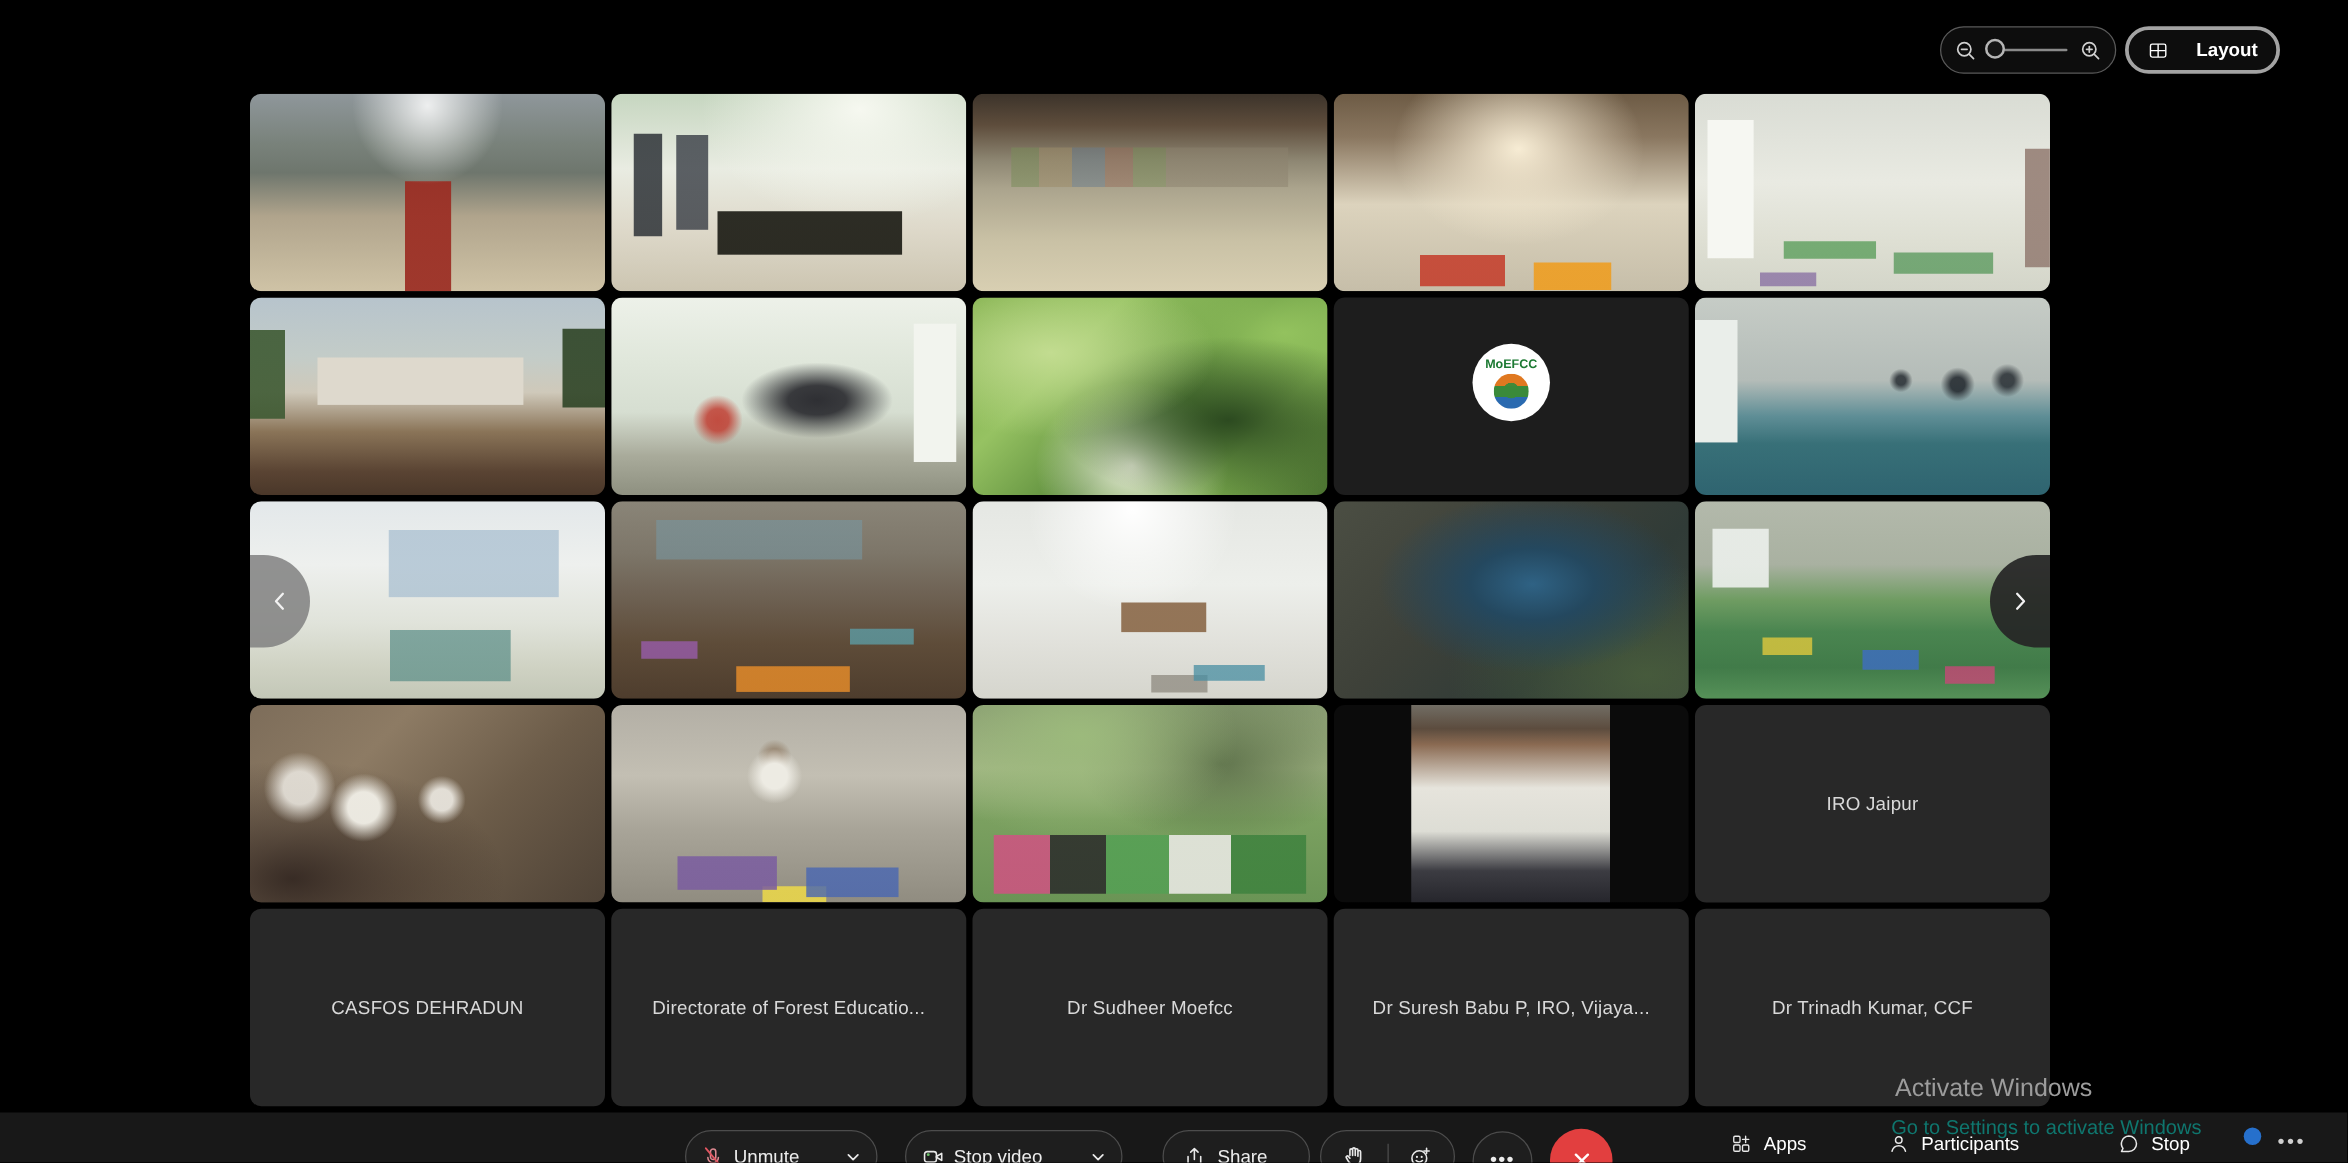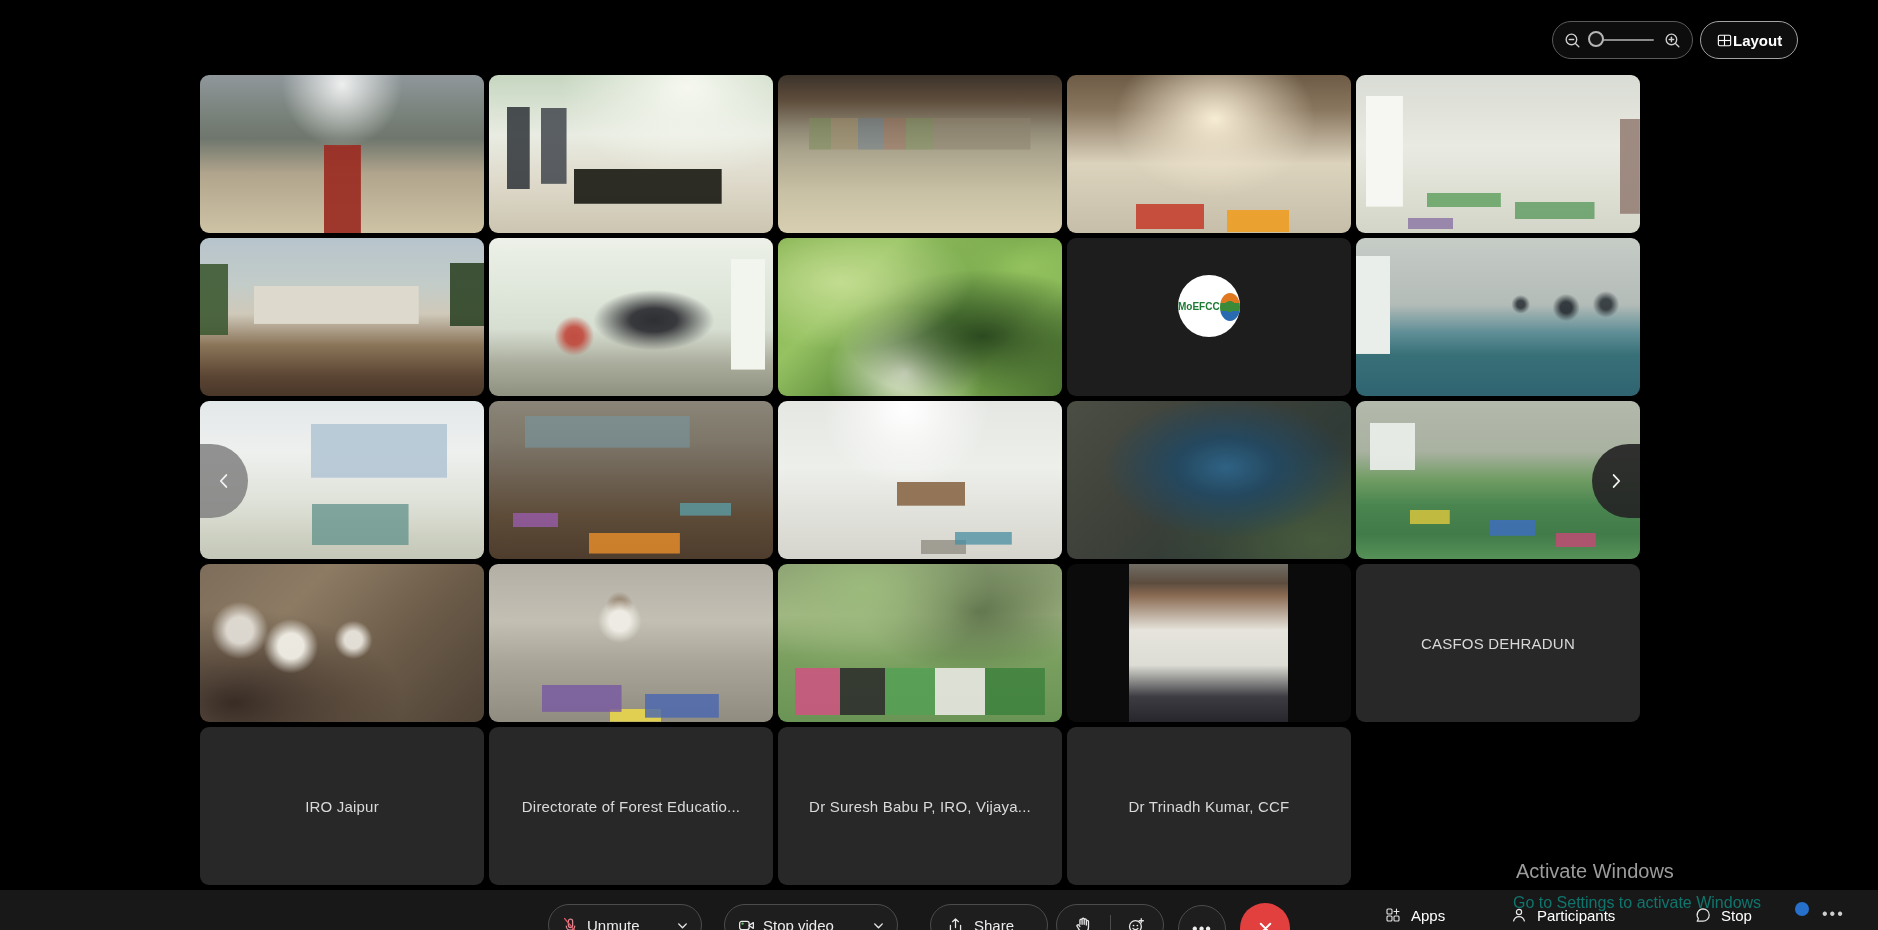--- a/index.html
+++ b/index.html
@@ -11,34 +11,34 @@
   .zoom-pill{
     position:absolute;left:1552px;top:21px;width:141px;height:38px;box-sizing:border-box;
     border:1px solid #5a5a5a;border-radius:20px;background:rgba(14,14,14,.92);
     display:flex;align-items:center;padding:0 10px;z-index:20;
   }
   .slider{flex:1;margin:0 9px;height:2px;background:#8a8a8a;border-radius:1px;position:relative;cursor:pointer;}
   .slider-knob{position:absolute;left:-3px;top:-8px;width:16px;height:16px;border-radius:50%;
     background:#161616;border:2px solid #b6b6b6;box-sizing:border-box;cursor:grab;}
   .layout-btn{
     position:absolute;left:1700px;top:21px;height:38px;box-sizing:border-box;padding:0 15px;
-    border:1px solid #a3a3a3;border-radius:20px;background:rgba(14,14,14,.92);
-    display:flex;align-items:center;gap:0;color:#fff;font-size:15px;font-weight:700;z-index:20;cursor:pointer;
+    border:3px solid #a3a3a3;border-radius:20px;background:rgba(14,14,14,.92);
+    display:flex;align-items:center;gap:22px;color:#fff;font-size:15px;font-weight:700;z-index:20;cursor:pointer;
   }
   
   .grid{
     position:absolute;left:200px;top:75px;z-index:1;
     display:grid;grid-template-columns:repeat(5,284px);grid-auto-rows:158px;gap:5px;
   }
   .tile{border-radius:9px;overflow:hidden;position:relative;background:#202020;cursor:pointer;}
   .tile-name{background:#282828;display:flex;align-items:center;justify-content:center;}
   .tile-name span{color:#d9d9d9;font-size:15px;letter-spacing:.2px;}
   .tile-logo{background:#1d1d1d;display:flex;align-items:center;justify-content:center;}
   .avatar-circle{width:62px;height:62px;margin-top:-22px;background:#fff;border-radius:50%;
-    display:flex;align-items:center;justify-content:center;}
+    display:flex;flex-direction:column;align-items:center;justify-content:center;}
   .logo-text{color:#1d7a33;font-weight:bold;font-size:10px;line-height:11px;}
   .logo-emblem{width:28px;height:28px;border-radius:50%;margin-top:2px;
     background:
       radial-gradient(circle at 50% 48%, rgba(58,138,58,.95) 0 30%, rgba(58,138,58,0) 32%),
       linear-gradient(180deg,#e07820 0 34%,#3a8a3a 34% 66%,#2a6ab0 66% 100%);}
   
   .nav-btn{position:absolute;width:48px;height:74px;z-index:6;border:none;
     display:flex;align-items:center;justify-content:center;cursor:pointer;padding:0;}
   .nav-prev{left:200px;top:444px;background:rgba(128,128,128,.85);border-radius:0 48px 48px 0;}
   .nav-next{left:1592px;top:444px;background:rgba(38,38,38,.93);border-radius:48px 0 0 48px;}
@@ -126,28 +126,31 @@
   <div class="tile" style="background:linear-gradient(90deg,rgba(152,92,170,.8),rgba(152,92,170,.8)) 10% 78%/16% 9% no-repeat,linear-gradient(90deg,rgba(226,138,42,.85),rgba(226,138,42,.85)) 52% 96%/32% 13% no-repeat,linear-gradient(90deg,rgba(92,160,170,.75),rgba(92,160,170,.75)) 82% 70%/18% 8% no-repeat,linear-gradient(90deg,rgba(120,150,160,.6),rgba(120,150,160,.6)) 30% 12%/58% 20% no-repeat,linear-gradient(180deg,#8a8578 0%,#7d7669 26%,#6f6355 46%,#5e4c39 72%,#4e3d2d 100%)"></div>
   <div class="tile" style="background:linear-gradient(90deg,rgba(138,104,72,.9),rgba(138,104,72,.9)) 55% 60%/24% 15% no-repeat,linear-gradient(90deg,rgba(72,142,162,.75),rgba(72,142,162,.75)) 78% 90%/20% 8% no-repeat,linear-gradient(90deg,rgba(146,142,132,.8),rgba(146,142,132,.8)) 60% 97%/16% 9% no-repeat,radial-gradient(ellipse at 45% 4%,#ffffff 0%,rgba(255,255,255,0) 38%),linear-gradient(180deg,#e5e7e3 0%,#edefeb 42%,#e1e1db 72%,#d5d5cd 100%)"></div>
   <div class="tile" style="background:radial-gradient(ellipse at 56% 42%,#2f6284 0%,#24485f 22%,rgba(36,72,95,0) 55%),radial-gradient(ellipse at 88% 88%,rgba(74,96,60,.8) 0%,rgba(74,96,60,0) 45%),linear-gradient(135deg,#4b4e43 0%,#3e4139 38%,#303b37 68%,#3b453d 100%)"></div>
   <div class="tile" style="background:linear-gradient(90deg,rgba(214,196,62,.85),rgba(214,196,62,.85)) 22% 76%/14% 9% no-repeat,linear-gradient(90deg,rgba(62,110,188,.85),rgba(62,110,188,.85)) 56% 84%/16% 10% no-repeat,linear-gradient(90deg,rgba(198,72,118,.8),rgba(198,72,118,.8)) 82% 92%/14% 9% no-repeat,linear-gradient(90deg,rgba(236,240,236,.9),rgba(236,240,236,.9)) 6% 20%/16% 30% no-repeat,linear-gradient(180deg,#b3b9ab 0%,#a9b1a1 32%,#6f9c62 50%,#4a8550 66%,#417b49 84%,#569158 100%)"></div>
 
   <div class="tile" style="background:radial-gradient(circle at 32% 52%,rgba(242,240,232,.95) 0 6%,rgba(242,240,232,0) 13%),radial-gradient(circle at 54% 48%,rgba(238,235,228,.9) 0 5%,rgba(238,235,228,0) 11%),radial-gradient(circle at 14% 42%,rgba(238,235,228,.85) 0 5%,rgba(238,235,228,0) 11%),radial-gradient(ellipse at 12% 88%,rgba(52,40,34,.95) 0%,rgba(52,40,34,0) 48%),linear-gradient(135deg,#7d6d5a 0%,#8d7b64 30%,#6c5c49 62%,#4e4236 100%)"></div>
   <div class="tile" style="background:linear-gradient(90deg,rgba(122,92,160,.85),rgba(122,92,160,.85)) 26% 92%/28% 17% no-repeat,linear-gradient(90deg,rgba(72,102,178,.8),rgba(72,102,178,.8)) 74% 97%/26% 15% no-repeat,linear-gradient(90deg,rgba(238,218,72,.85),rgba(238,218,72,.85)) 52% 100%/18% 8% no-repeat,radial-gradient(circle at 46% 36%,#edebe3 0 5.5%,rgba(237,235,227,0) 12%),radial-gradient(circle at 46% 26%,#9a8a76 0 3%,rgba(154,138,118,0) 7%),linear-gradient(180deg,#b3afa5 0%,#c3bfb3 36%,#a9a599 62%,#908c80 100%)"></div>
   <div class="tile" style="background:linear-gradient(90deg,rgba(208,82,130,.85) 0 18%,rgba(42,42,42,.85) 18% 36%,rgba(84,160,84,.85) 36% 56%,rgba(232,232,226,.9) 56% 76%,rgba(62,130,62,.85) 76% 100%) 50% 94%/88% 30% no-repeat,radial-gradient(ellipse at 30% 16%,#9cba7c 0%,rgba(156,186,124,0) 45%),radial-gradient(ellipse at 70% 30%,rgba(70,90,55,.7) 0%,rgba(70,90,55,0) 40%),linear-gradient(180deg,#879a70 0%,#a2b684 32%,#7ba060 58%,#6a9455 100%)"></div>
   <div class="tile" style="background:linear-gradient(180deg,#716d64 0%,#5c4c3e 12%,#8a6a52 20%,#e6e4dc 42%,#ddddd5 64%,#3c3c42 84%,#26262c 100%) 50% 0/56% 100% no-repeat,linear-gradient(180deg,#0b0b0b,#0b0b0b)"></div>
   <div class="tile tile-name">
+    <span>IRO Jaipur</span>
+  </div>
+
+  <div class="tile tile-name">
     <span>CASFOS DEHRADUN</span>
   </div>
-
-  <div class="tile tile-name">
-    <span>IRO Jaipur</span>
-  </div>
   <div class="tile tile-name">
     <span>Directorate of Forest Educatio...</span>
+  </div>
+  <div class="tile tile-name">
+    <span>Dr Sudheer Moefcc</span>
   </div>
   <div class="tile tile-name">
     <span>Dr Suresh Babu P, IRO, Vijaya...</span>
   </div>
   <div class="tile tile-name">
     <span>Dr Trinadh Kumar, CCF</span>
   </div>
 </div>
 
 <button class="nav-btn nav-prev">

